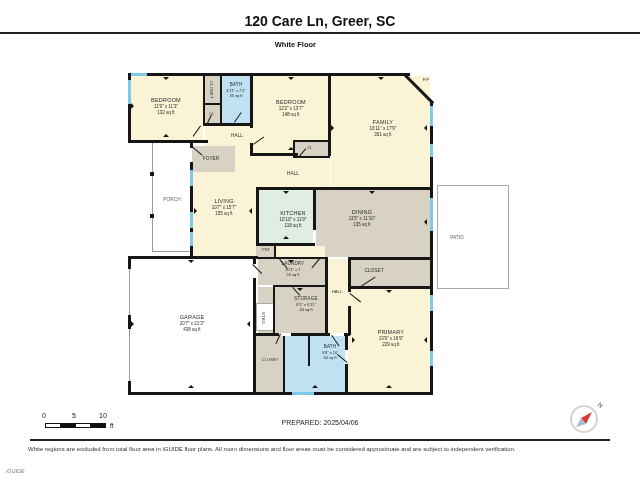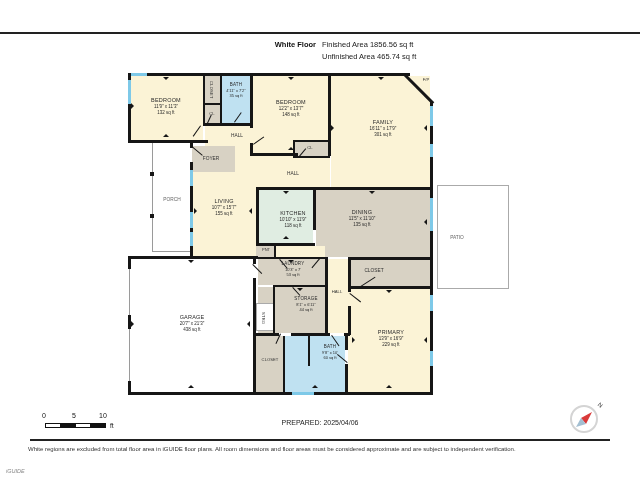--- a/index.html
+++ b/index.html
@@ -42,24 +42,23 @@
   #watermark{position:absolute;top:468px;left:6px;font-size:5.5px;color:#8a8a8a;font-style:italic;}
   #compass{position:absolute;top:405px;left:570px;width:28px;height:28px;border-radius:50%;
          border:2px solid #d4d4d4;background:#fff;box-sizing:border-box;}
   #north-label{position:absolute;top:402px;left:598px;font-size:6px;color:#333;transform:rotate(40deg);}
 </style>
 </head>
 <body>
 
 <div id="page">
 
+  <div id="title">120 Care Ln, Greer, SC</div>
   <div class="hrule" style="left:0;top:32px;width:640px;height:2px;"></div>
   <div id="floor-label">White Floor</div>
-  <div class="areaLine" style="top:40px;">Finished Area 1856.56 sq ft</div>
-  <div class="areaLine" style="top:52px;">Unfinished Area 465.74 sq ft</div>
 
   <div class="fill c-cream" style="left:131px;top:76px;width:72px;height:64px;"></div>
   <div class="fill c-tan" style="left:205px;top:76px;width:15px;height:27px;"></div>
   <div class="fill c-tan" style="left:205px;top:105px;width:15px;height:18px;"></div>
   <div class="fill c-bath" style="left:222px;top:76px;width:28px;height:47px;"></div>
   <div class="fill c-cream" style="left:205px;top:125px;width:125px;height:62px;"></div>
   <div class="fill c-cream" style="left:253px;top:76px;width:75px;height:77px;"></div>
   <div class="fill c-tan" style="left:295px;top:142px;width:33px;height:14px;"></div>
   <div class="fill c-cream" style="left:331px;top:76px;width:99px;height:111px;"></div>
   <div class="fill c-tan" style="left:192px;top:146px;width:43px;height:26px;"></div>

